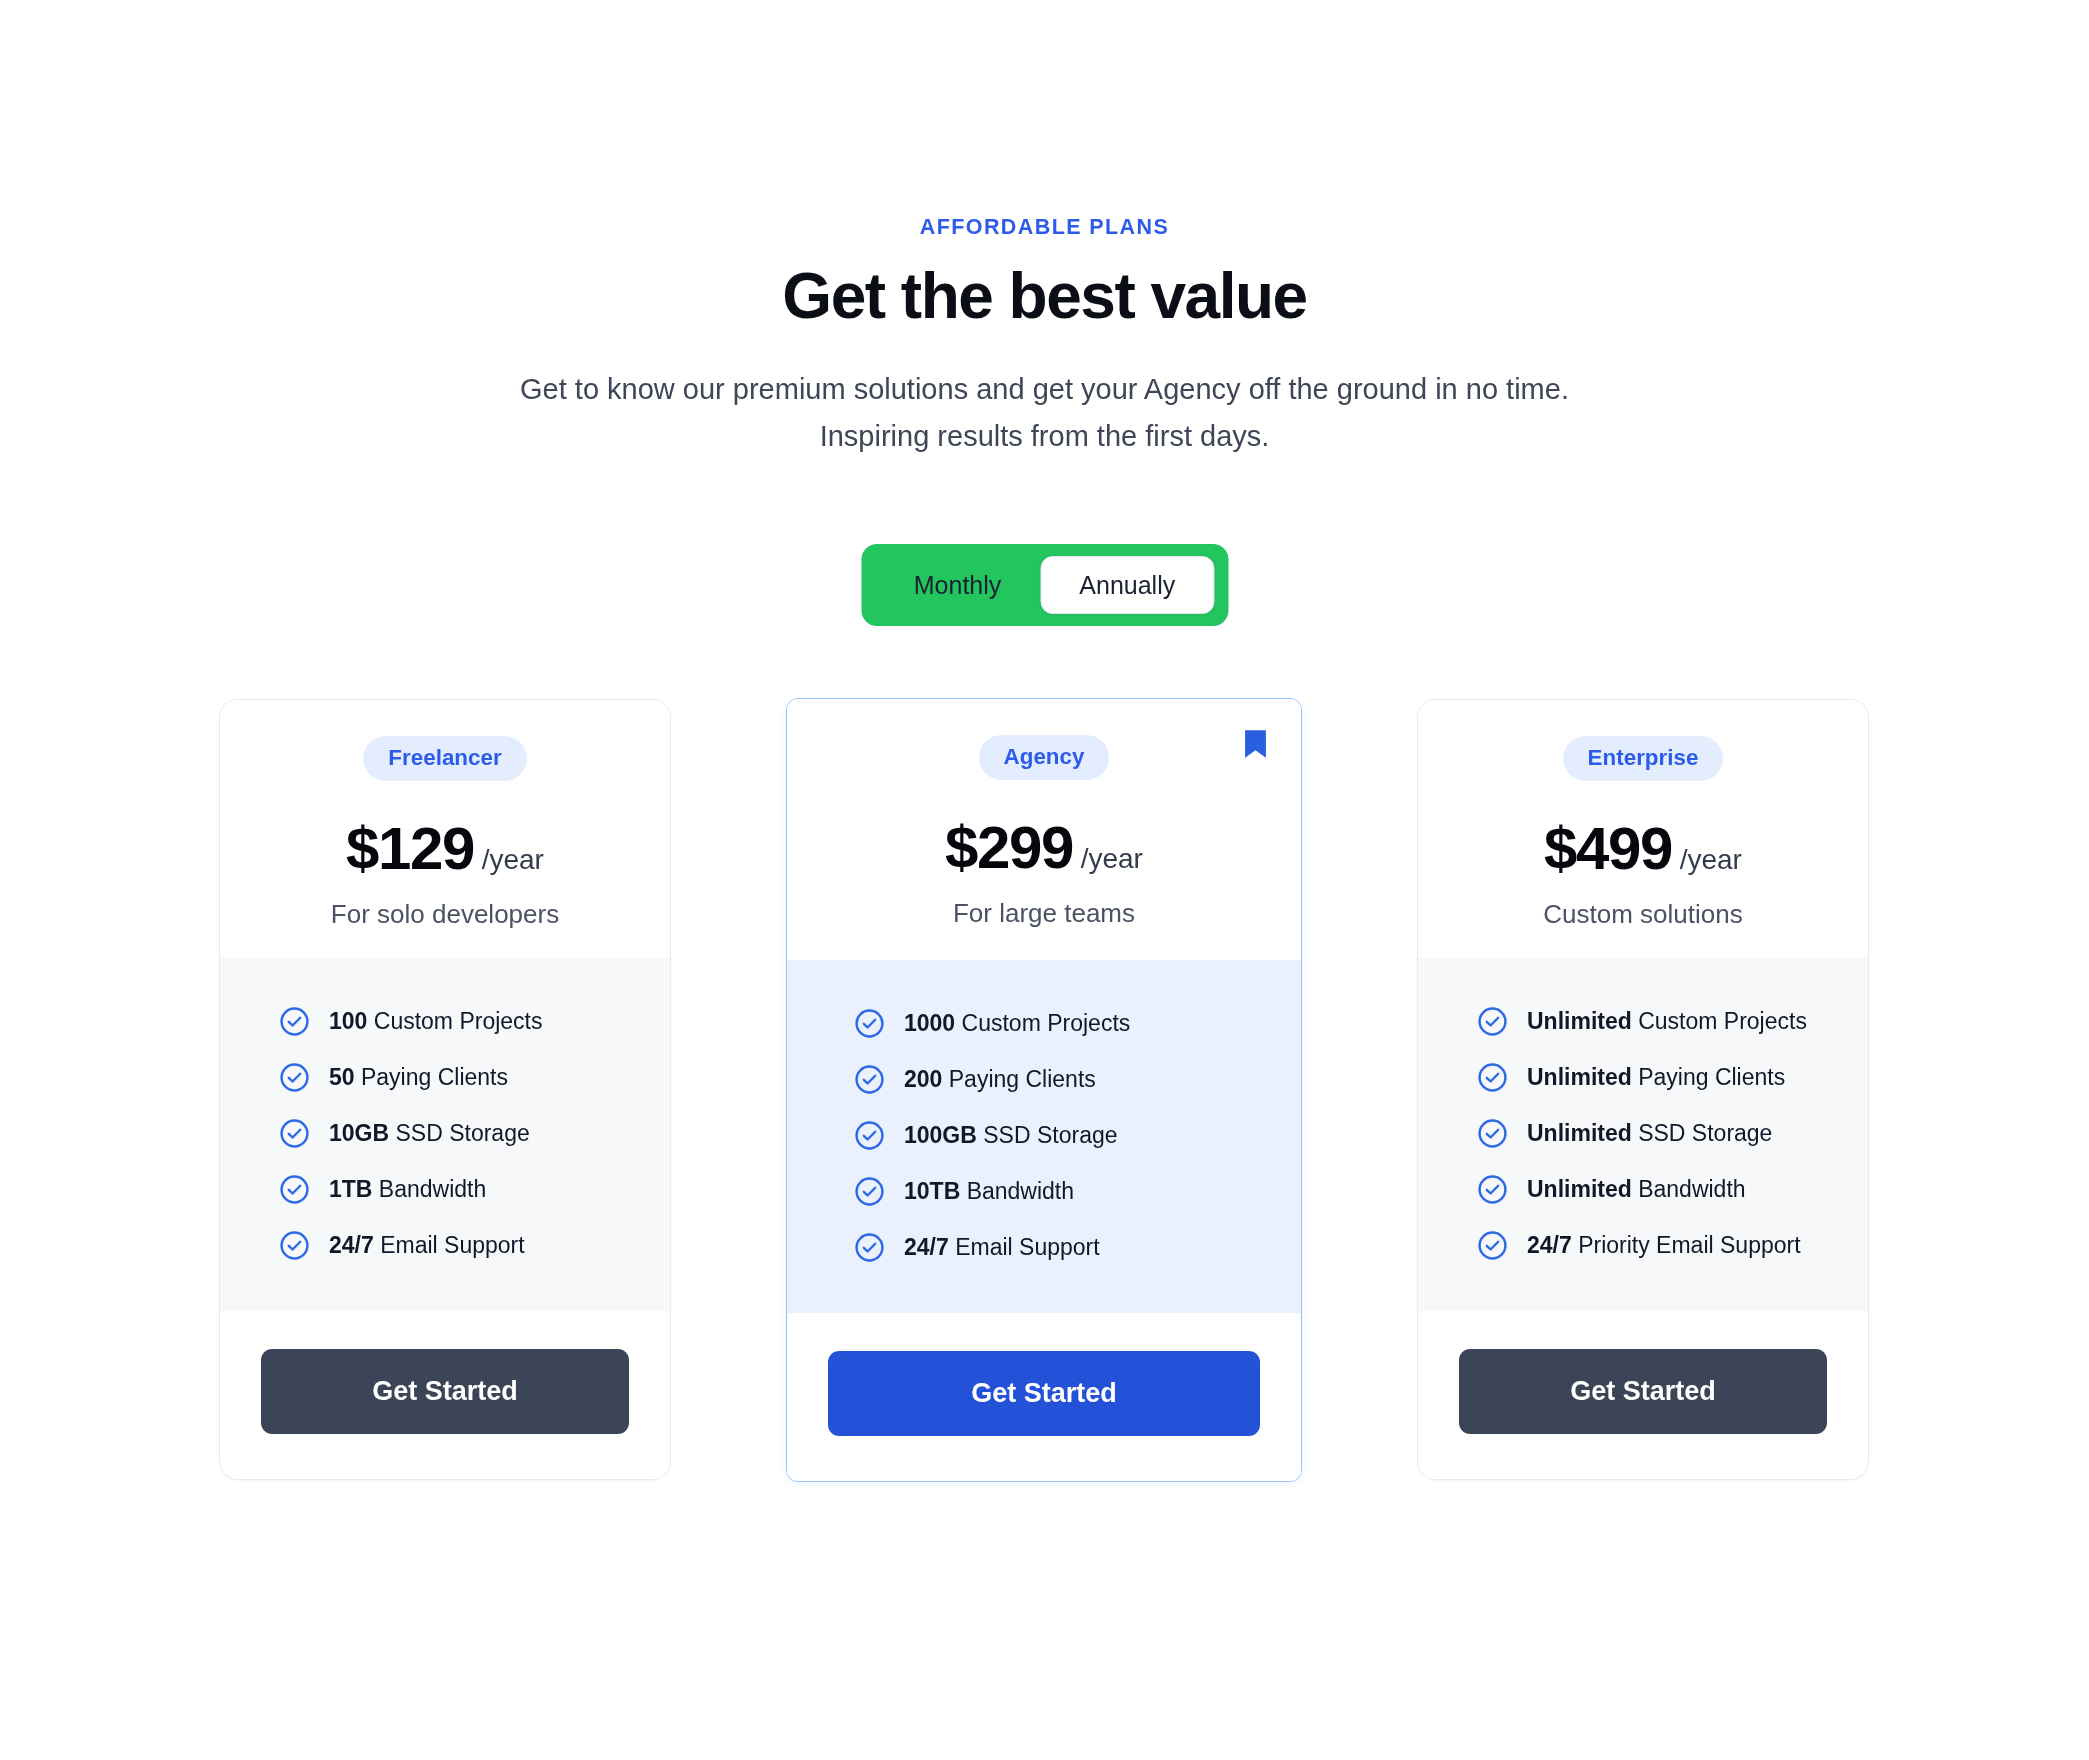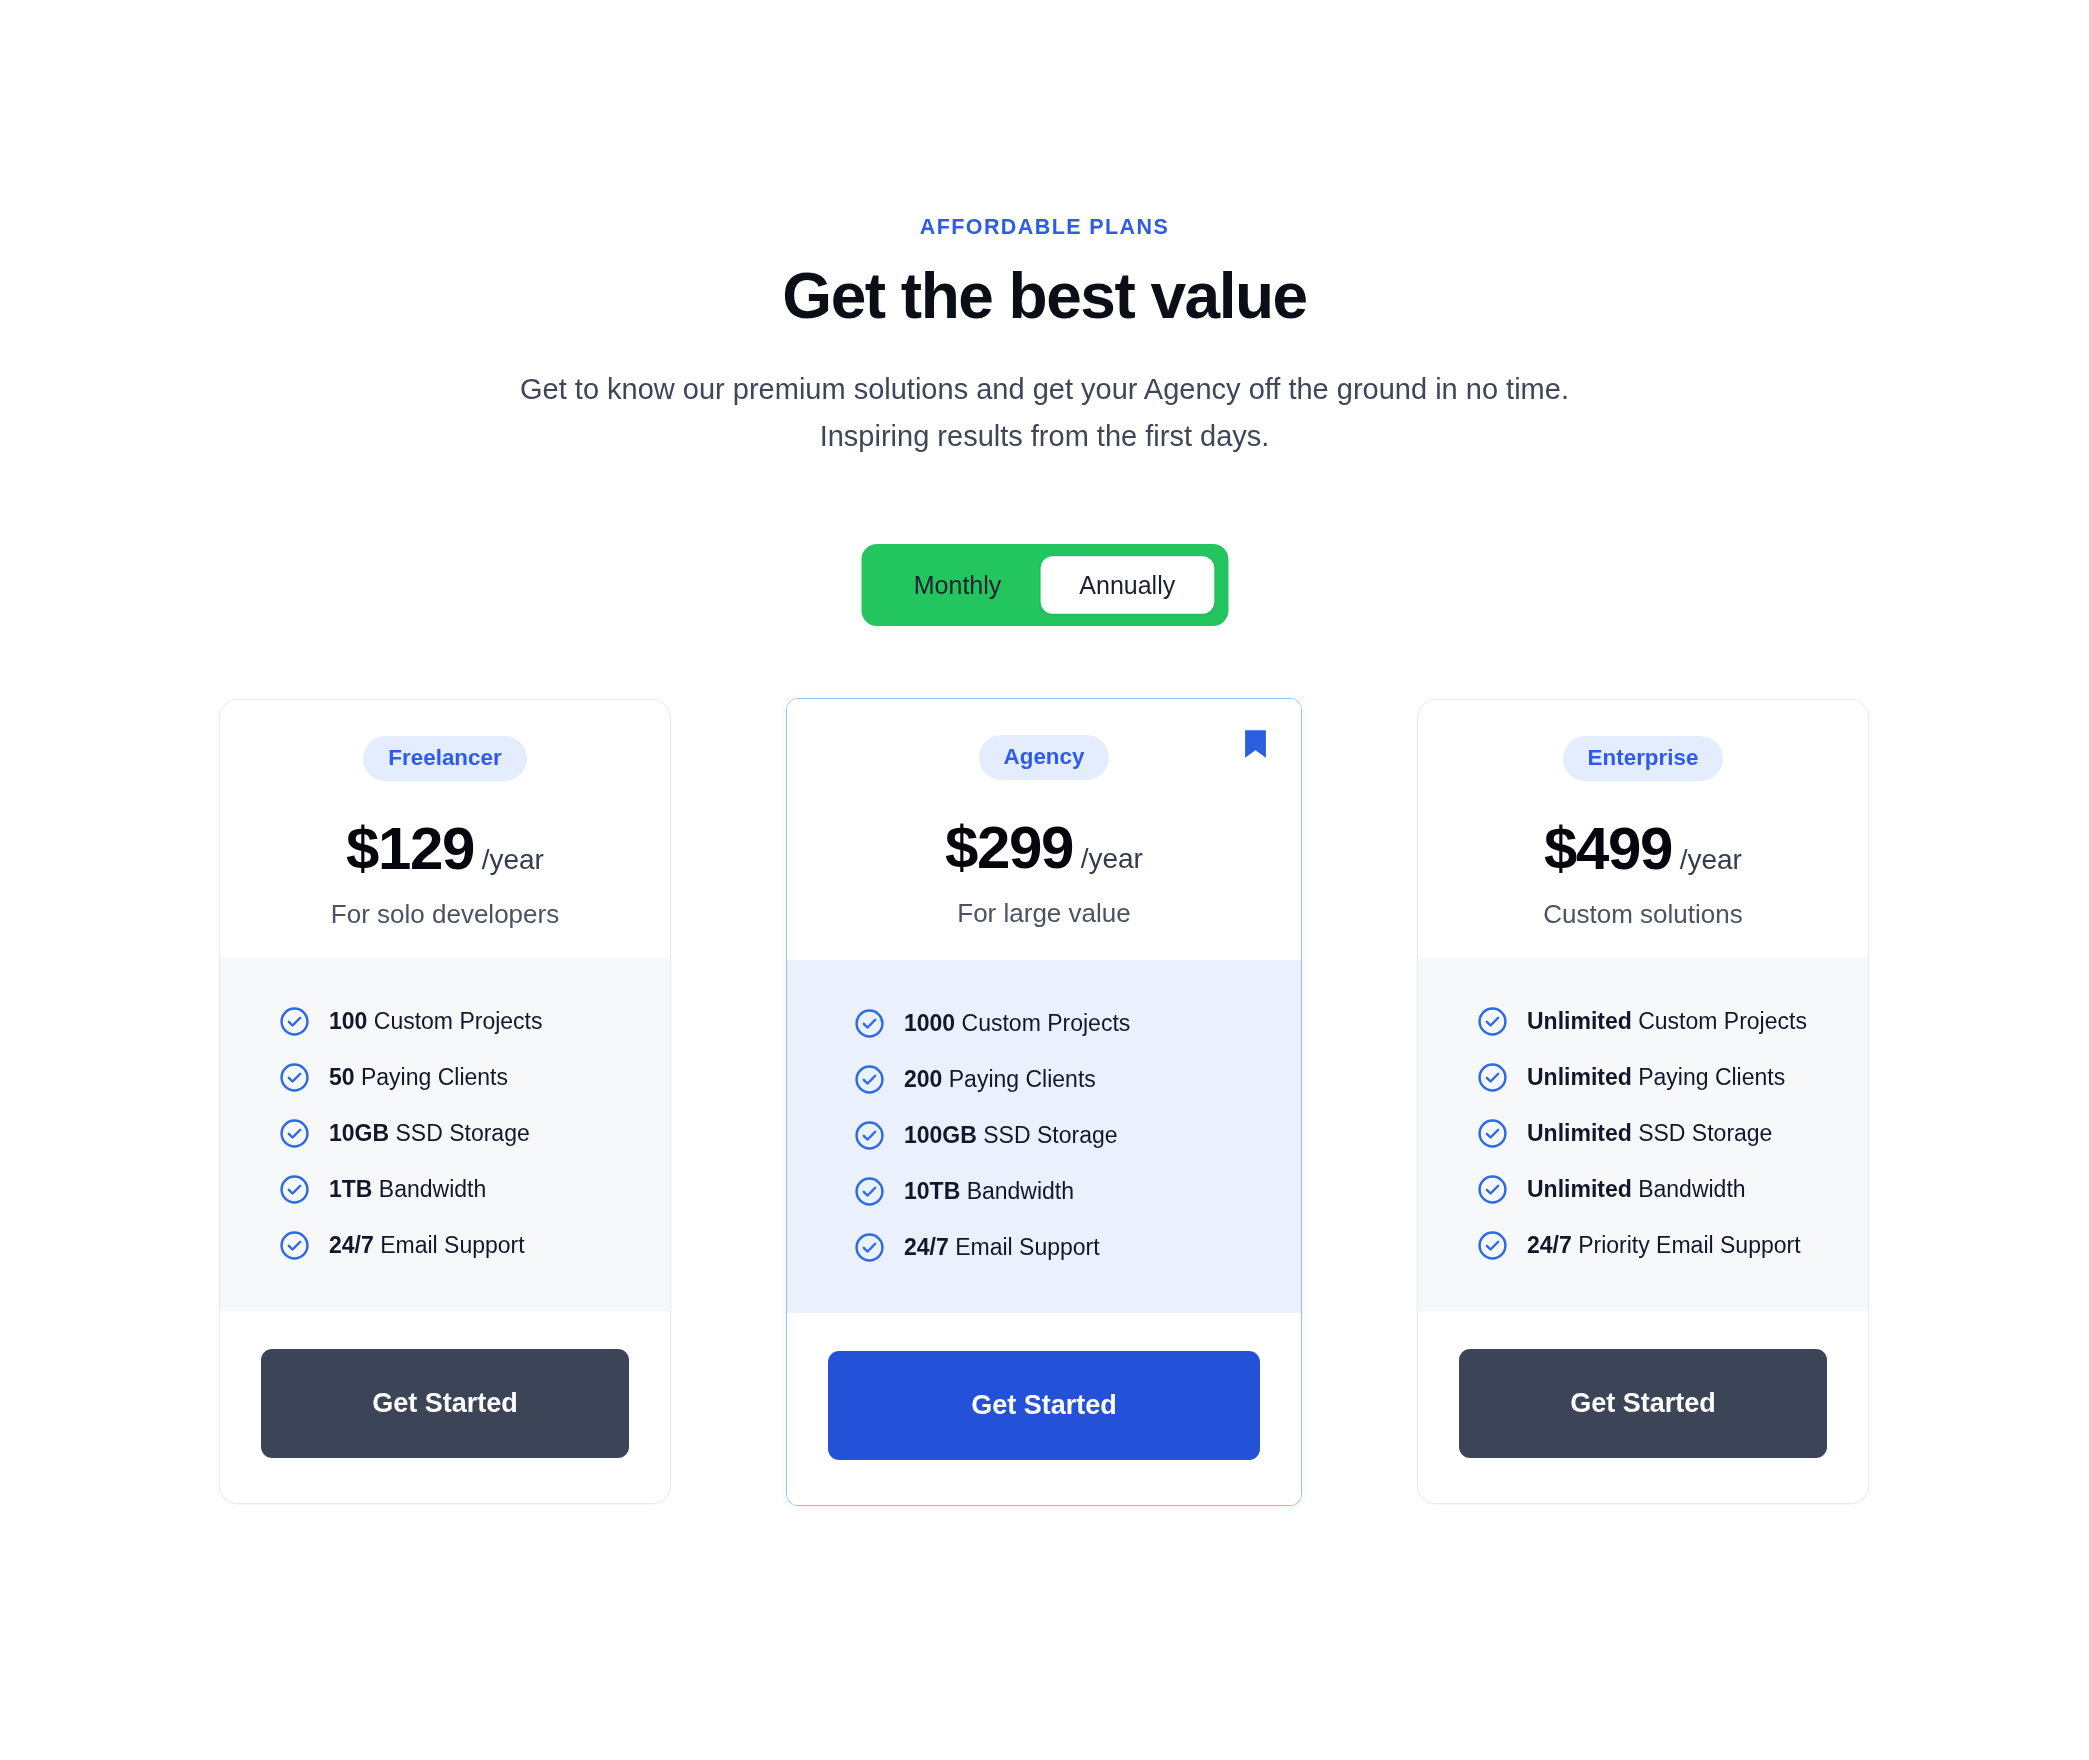--- a/index.html
+++ b/index.html
@@ -215,21 +215,21 @@
   .card-foot {
     padding: 38px 41px 45px;
     background: #ffffff;
   }
 
   .cta {
     display: block;
     width: 100%;
     border: none;
     border-radius: 11.2px;
-    padding: 41px 0;
+    padding: 29px 0;
     font-family: "Liberation Sans", sans-serif;
     font-size: 27px;
     font-weight: 700;
     color: #ffffff;
     background: #3c4557;
     cursor: pointer;
     line-height: 1;
   }
 
   .cta.primary { background: #2352d9; }
@@ -318,21 +318,21 @@
         <span class="bookmark-icon">
           <svg viewBox="0 0 24 30" width="25" height="32">
               <path d="M2 1.8h20v26.4l-10-7.2-10 7.2z" fill="#2a5fe0"></path>
             </svg>
         </span>
         <span class="plan-badge">Agency</span>
         <div class="price-row">
           <span class="price">$299</span>
           <span class="period">/year</span>
         </div>
-        <div class="plan-desc">For large value</div>
+        <div class="plan-desc">For large teams</div>
       </div>
       <div class="features">
         <div class="feature">
           <span class="check-icon">
             <svg viewBox="0 0 24 24" width="31" height="31">
                 <circle cx="12" cy="12" r="10" fill="none" stroke="#2d6ae8" stroke-width="1.9"></circle>
                 <path d="M7.6 12.2l2.9 2.9 5.9-6" fill="none" stroke="#2d6ae8" stroke-width="1.9" stroke-linecap="round" stroke-linejoin="round"></path>
               </svg>
           </span>
           <span class="feature-text"><b>1000</b> <span>Custom Projects</span></span>

